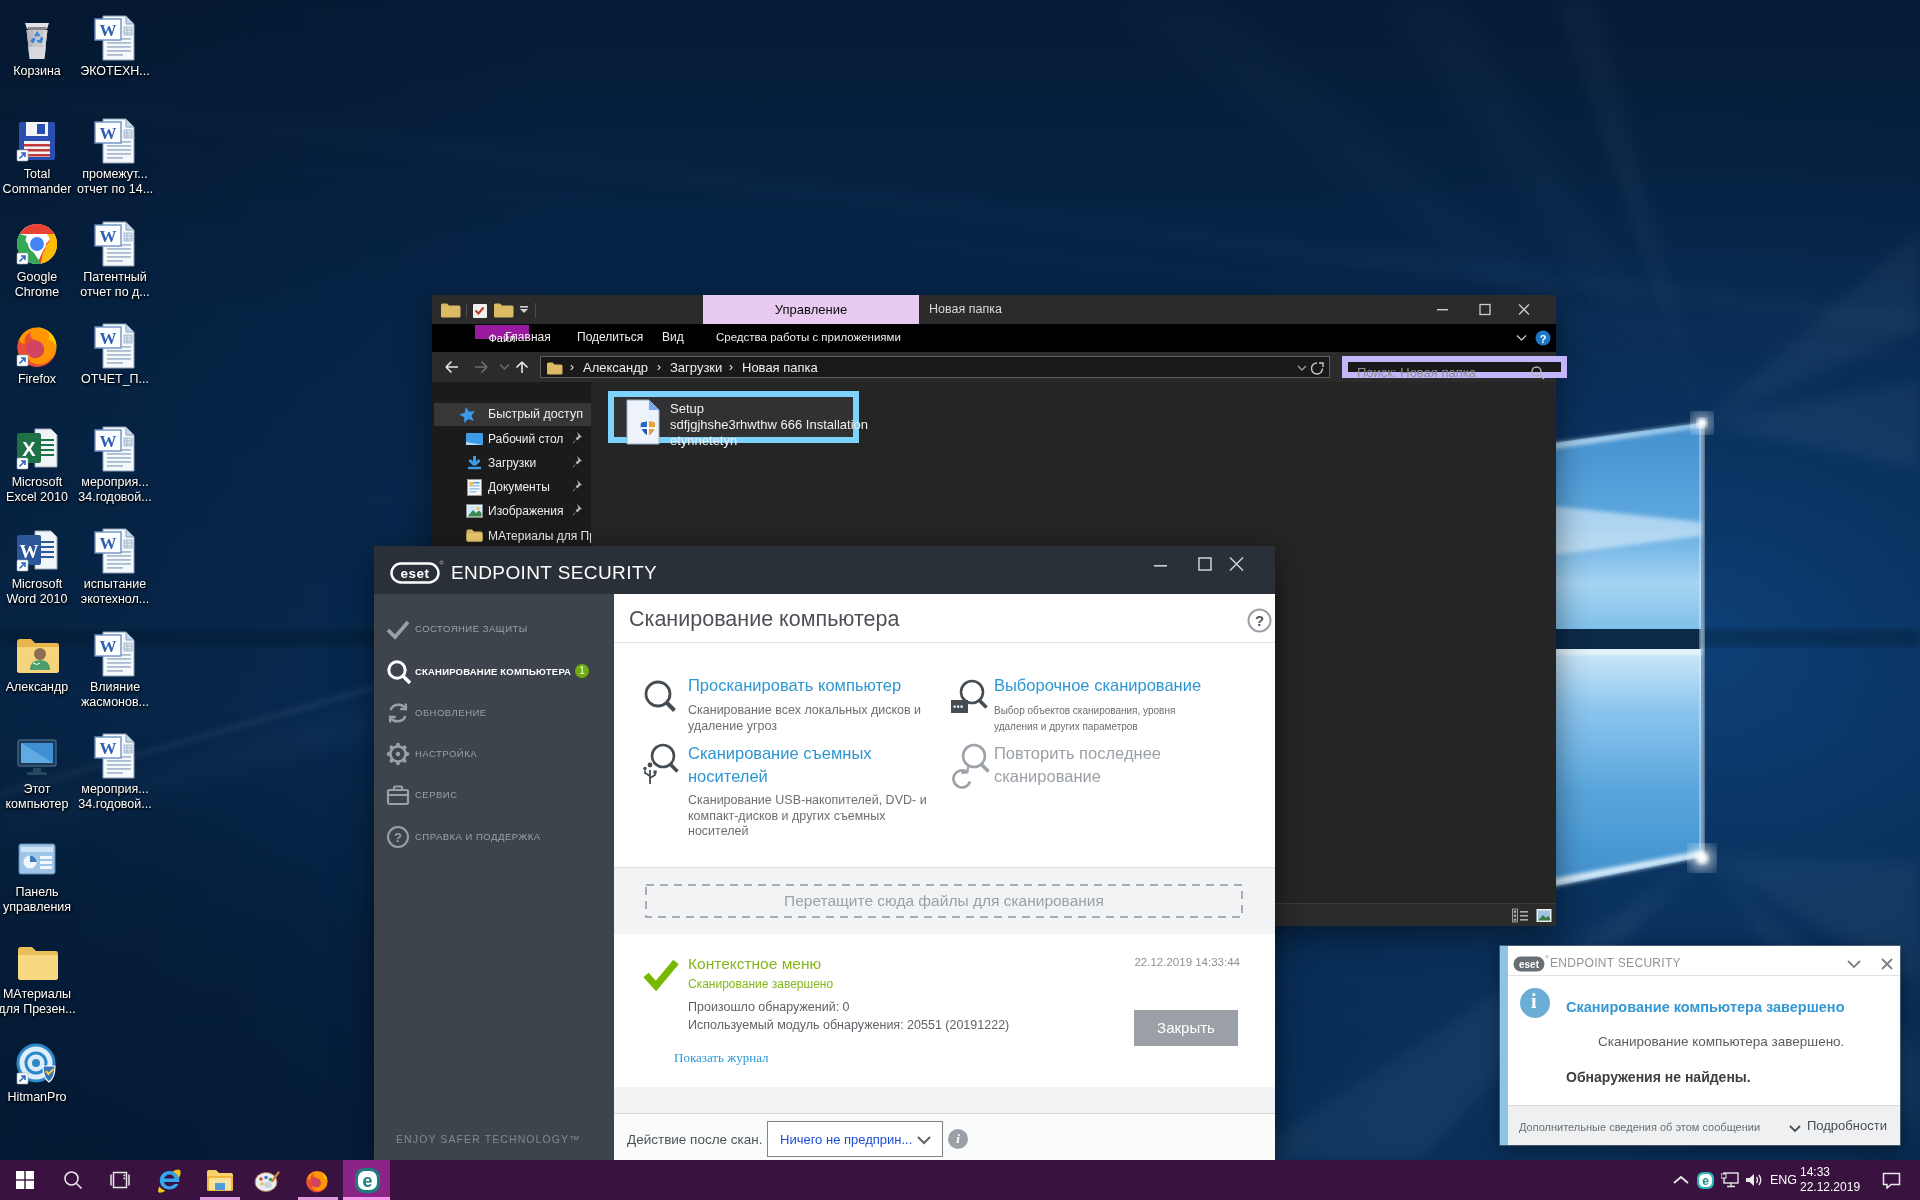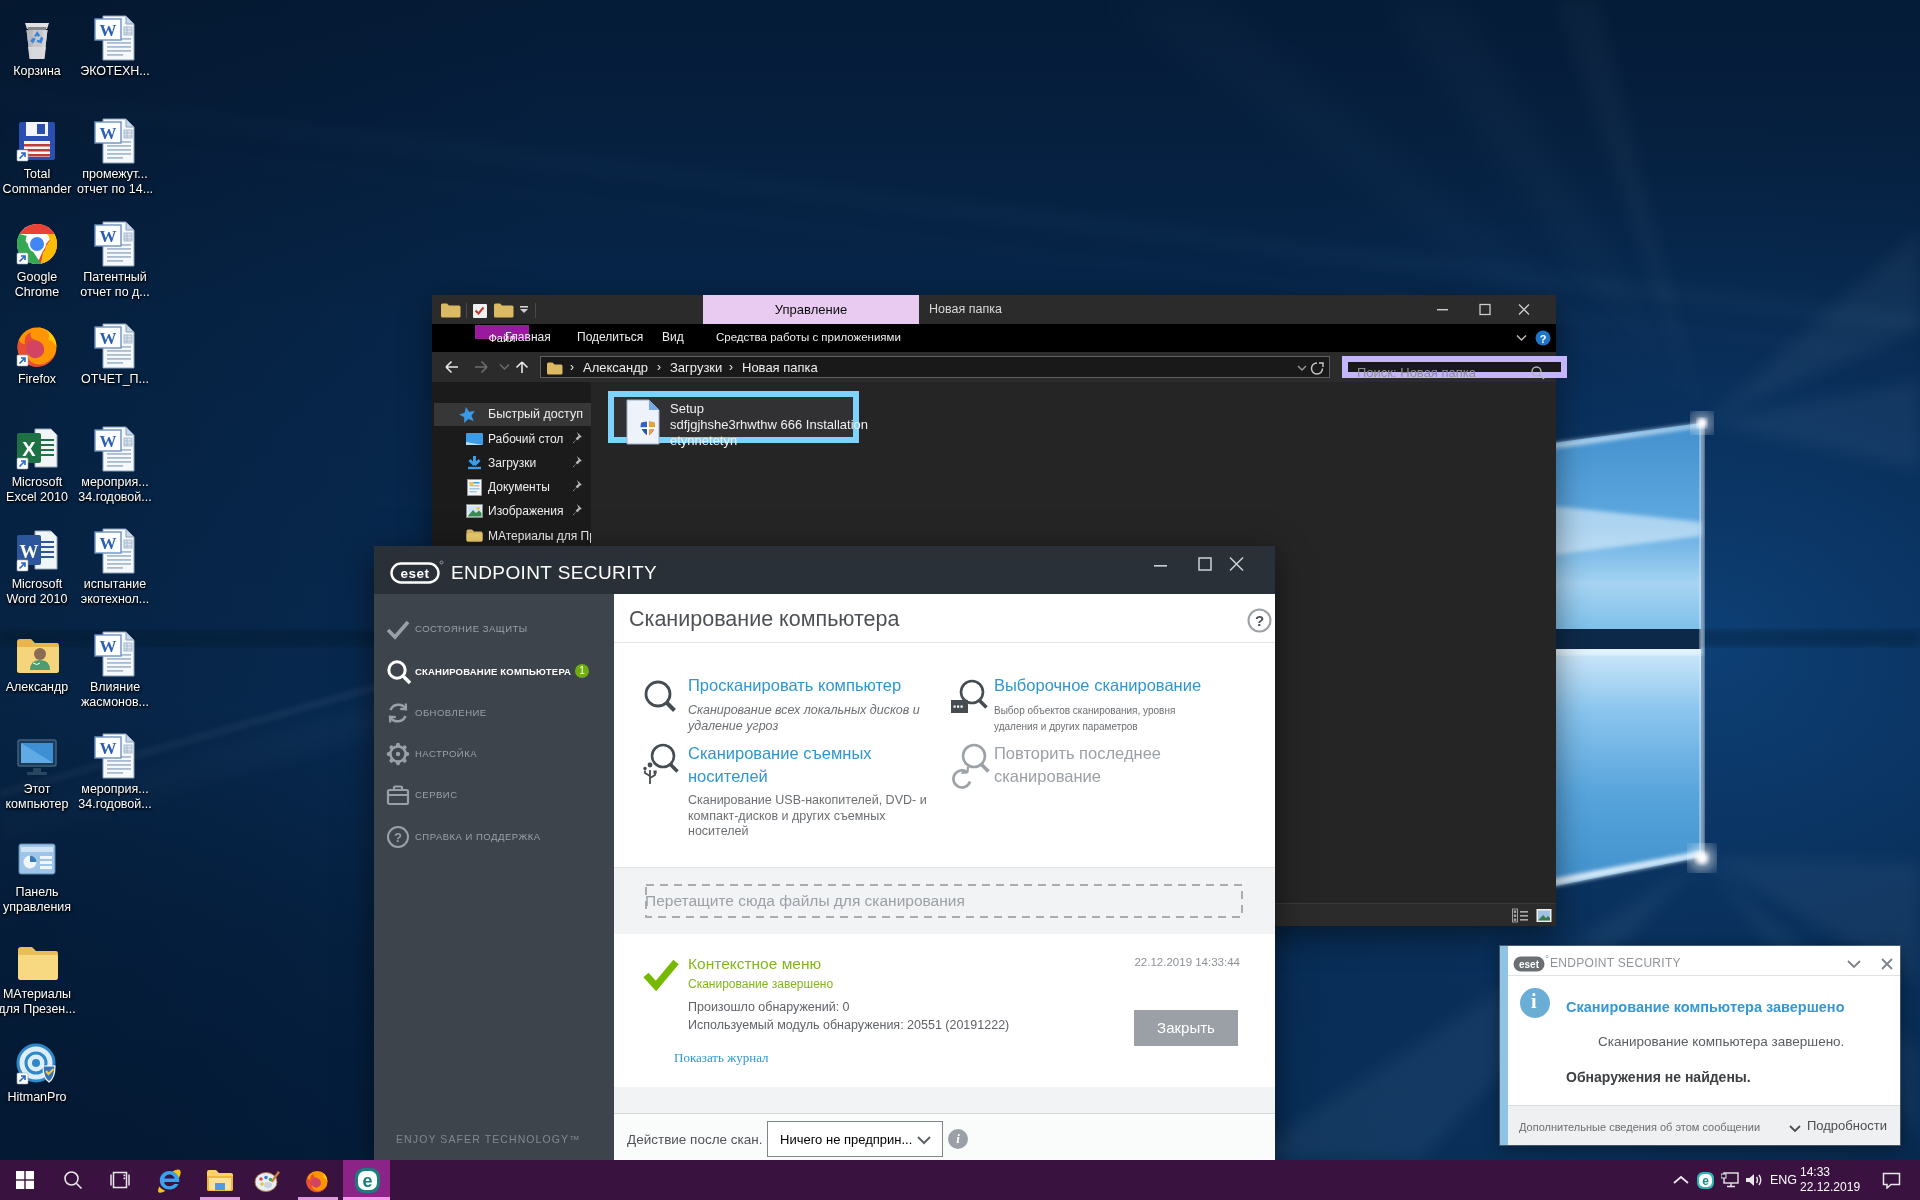--- a/index.html
+++ b/index.html
@@ -571,21 +571,21 @@
       <circle cx="12.5" cy="12.5" r="11" fill="none" stroke="#9ba1a6" stroke-width="2"></circle>
       <text x="12.5" y="18" font-size="15" font-weight="bold" fill="#4d5156" text-anchor="middle">?</text>
     </svg>
     <div class="abs" style="left:240px;top:96px;width:661px;height:1px;background:#e4e4e4;"></div>
 
     <svg class="abs" style="left:268px;top:132px" width="42" height="44">
       <circle cx="16" cy="16" r="12" stroke="#454c52" stroke-width="2.8" fill="none"></circle>
       <path d="M24.5 24.5 l8 8" stroke="#454c52" stroke-width="4"></path>
     </svg>
     <div class="abs" style="left:314px;top:130px;color:#2e97d3;font-size:16.5px;white-space:nowrap;">Просканировать компьютер</div>
-    <div class="abs" style="left:314px;top:157px;color:#6b6f73;font-size:12.5px;line-height:15.5px;white-space:nowrap;font-style:italic;">Сканирование всех локальных дисков и<br>удаление угроз</div>
+    <div class="abs" style="left:314px;top:157px;color:#6b6f73;font-size:12.5px;line-height:15.5px;white-space:nowrap;">Сканирование всех локальных дисков и<br>удаление угроз</div>
 
     <svg class="abs" style="left:576px;top:132px" width="46" height="44">
       <circle cx="22" cy="14" r="11" stroke="#454c52" stroke-width="2.6" fill="none"></circle>
       <path d="M29.5 22.5 l7 7" stroke="#454c52" stroke-width="3.6"></path>
       <rect x="1" y="22" width="17" height="13" fill="#454c52"></rect>
       <rect x="3.5" y="27.5" width="2.2" height="2.2" fill="#fff"></rect>
         <rect x="7" y="27.5" width="2.2" height="2.2" fill="#fff"></rect>
         <rect x="10.5" y="27.5" width="2.2" height="2.2" fill="#fff"></rect>
     </svg>
     <div class="abs" style="left:620px;top:130px;color:#2e97d3;font-size:16.5px;white-space:nowrap;">Выборочное сканирование</div>
@@ -611,38 +611,38 @@
       <path d="M31.5 22.5 l7 7" stroke="#9ba1a6" stroke-width="3.6"></path>
       <path d="M17.5 30.5 A 8.5 8.5 0 1 0 20 39.5" stroke="#9ba1a6" stroke-width="2.6" fill="none"></path>
       <path d="M17.5 30.5 l0.5 -6 M17.5 30.5 l-6 0.5" fill="none" stroke="#9ba1a6" stroke-width="2.2"></path>
     </svg>
     <div class="abs" style="left:620px;top:196px;color:#9ba1a6;font-size:16.5px;line-height:22.5px;">Повторить последнее<br>сканирование</div>
 
     <div class="abs" style="left:240px;top:321px;width:661px;height:67px;background:#f2f3f4;border-top:1px solid #e2e2e2;"></div>
     <svg class="abs" style="left:271px;top:338px" width="598" height="34">
         <rect x="1" y="1" width="596" height="32" fill="none" stroke="#a9adb2" stroke-width="2" stroke-dasharray="8 6"></rect>
       </svg>
-    <div class="abs" style="left:271px;top:338px;width:598px;height:34px;color:#9ba1a7;font-size:15.5px;line-height:33px;">Перетащите сюда файлы для сканирования</div>
+    <div class="abs" style="left:271px;top:338px;width:598px;height:34px;color:#9ba1a7;font-size:15.5px;text-align:center;line-height:33px;">Перетащите сюда файлы для сканирования</div>
 
     <div class="abs" style="left:240px;top:388px;width:661px;height:153px;background:#fff;"></div>
     <svg class="abs" style="left:269px;top:412px" width="36" height="34">
         <path d="M3 17 l10 11 20-24" stroke="#76b900" stroke-width="7" fill="none"></path>
       </svg>
     <div class="abs" style="left:314px;top:409px;color:#84b71d;font-size:15.5px;white-space:nowrap;">Контекстное меню</div>
     <div class="abs" style="left:314px;top:431px;color:#84b71d;font-size:12px;white-space:nowrap;">Сканирование завершено</div>
     <div class="abs" style="left:666px;top:410px;width:200px;text-align:right;color:#8d9296;font-size:11.5px;">22.12.2019 14:33:44</div>
     <div class="abs" style="left:314px;top:452px;color:#5f6368;font-size:12.5px;line-height:18px;white-space:nowrap;">Произошло обнаружений: 0<br>Используемый модуль обнаружения: 20551 (20191222)</div>
     <div class="abs" style="left:760px;top:464px;width:104px;height:36px;background:#9aa0a5;color:#fff;font-size:15px;text-align:center;line-height:36px;">Закрыть</div>
     <div class="abs" style="left:300px;top:504px;color:#2e97d3;font-size:13px;font-family:Liberation Serif, serif;">Показать журнал</div>
 
     <div class="abs" style="left:240px;top:541px;width:661px;height:26px;background:#f2f3f4;"></div>
     <div class="abs" style="left:240px;top:567px;width:661px;height:47px;background:#fafbfb;border-top:1px solid #d8d8d8;"></div>
     <div class="abs" style="left:253px;top:586px;color:#4f5358;font-size:13.5px;white-space:nowrap;">Действие после скан.</div>
     <div class="abs" style="left:393px;top:575px;width:176px;height:36px;background:#fff;border:1px solid #7f8488;">
-      <span class="abs" style="left:12px;top:10px;color:#000000;font-size:13px;white-space:nowrap;">Ничего не предприн...</span>
+      <span class="abs" style="left:12px;top:10px;color:#1d4ed8;font-size:13px;white-space:nowrap;">Ничего не предприн...</span>
       <svg class="abs" style="left:148px;top:13px" width="16" height="12">
           <path d="M2 2 l6 6 6-6" stroke="#5f6368" stroke-width="2" fill="none"></path>
         </svg>
     </div>
     <div class="abs" style="left:574px;top:583px;width:20px;height:20px;border-radius:50%;background:#9aa0a5;color:#fff;font-size:13px;font-weight:bold;text-align:center;line-height:20px;font-family:'Liberation Serif',serif;font-style:italic;">i</div>
   </div>
 
   <div id="notif" class="abs">
     <div class="abs" style="left:0;top:0;width:8px;height:199px;background:#8fc3e4;"></div>
     <svg class="abs" style="left:13px;top:9px" width="40" height="20">

